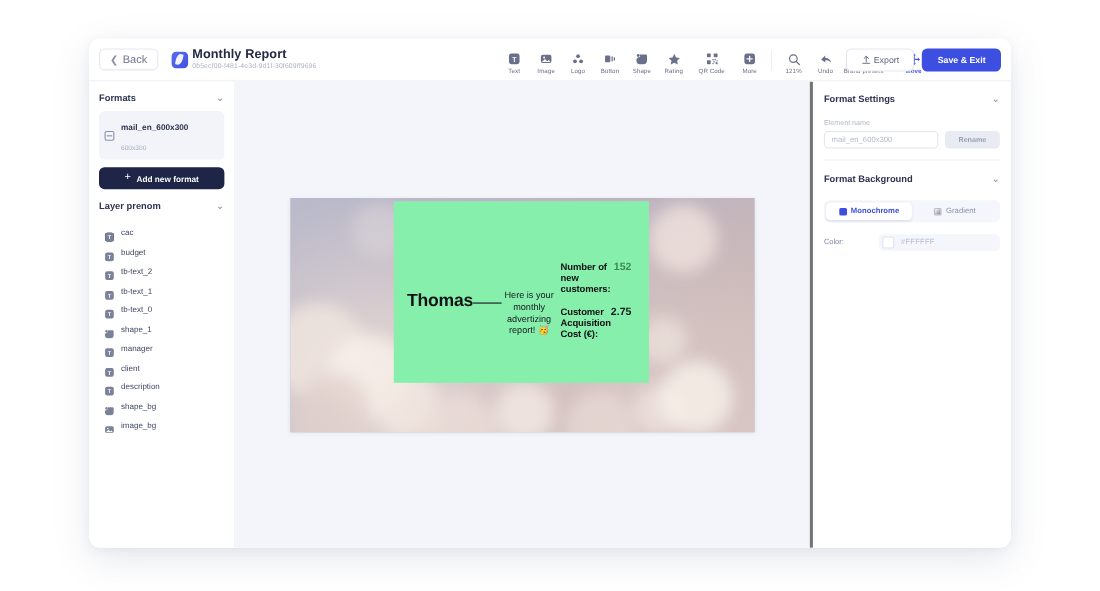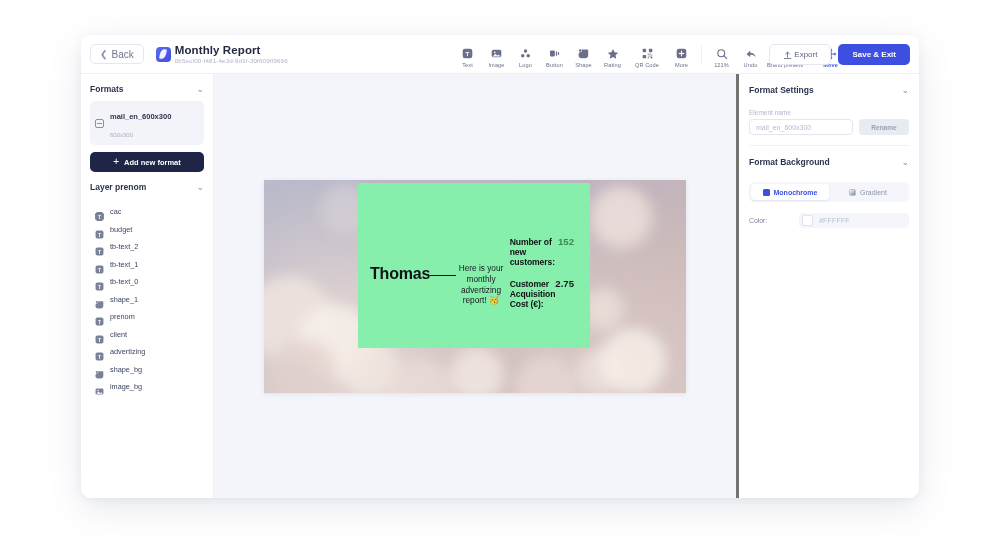--- a/index.html
+++ b/index.html
@@ -516,37 +516,37 @@
                 <circle cx="3.2" cy="3.6" r="1.9" fill="#7b8199"></circle>
               </svg></span>
           <span class="nm">shape_1</span>
         </div>
 
         <div class="layer-row">
           <span class="lico"><svg width="9" height="9" viewBox="0 0 16 16">
                 <rect x="1" y="1" width="14" height="14" rx="3.2" fill="#7b8199"></rect>
                 <text x="8" y="11.6" font-size="9" font-weight="bold" fill="#fff" text-anchor="middle" font-family="Liberation Sans">T</text>
               </svg></span>
-          <span class="nm">prenom</span>
+          <span class="nm">manager</span>
         </div>
 
         <div class="layer-row">
           <span class="lico"><svg width="9" height="9" viewBox="0 0 16 16">
                 <rect x="1" y="1" width="14" height="14" rx="3.2" fill="#7b8199"></rect>
                 <text x="8" y="11.6" font-size="9" font-weight="bold" fill="#fff" text-anchor="middle" font-family="Liberation Sans">T</text>
               </svg></span>
           <span class="nm">client</span>
         </div>
 
         <div class="layer-row">
           <span class="lico"><svg width="9" height="9" viewBox="0 0 16 16">
                 <rect x="1" y="1" width="14" height="14" rx="3.2" fill="#7b8199"></rect>
                 <text x="8" y="11.6" font-size="9" font-weight="bold" fill="#fff" text-anchor="middle" font-family="Liberation Sans">T</text>
               </svg></span>
-          <span class="nm">advertizing</span>
+          <span class="nm">description</span>
         </div>
 
         <div class="layer-row">
           <span class="lico"><svg width="9" height="9" viewBox="0 0 16 16">
                 <path d="M5.6 2.2 h7.6 a1.6 1.6 0 0 1 1.6 1.6 v6.4 a4.8 4.8 0 0 1 -4.8 4.8 h-4.4 a4.8 4.8 0 0 1 0 -9.6 z" fill="#7b8199"></path>
                 <circle cx="3.2" cy="3.6" r="1.9" fill="#7b8199"></circle>
               </svg></span>
           <span class="nm">shape_bg</span>
         </div>
 

